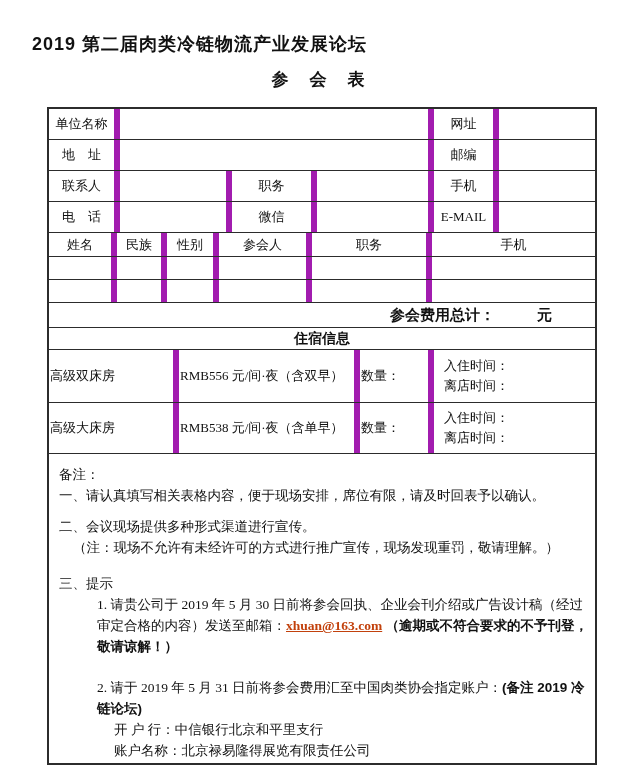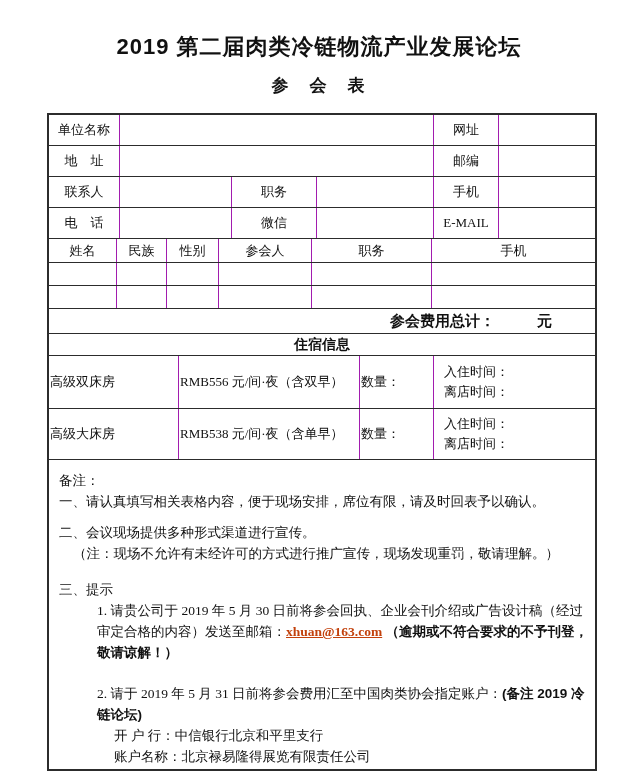--- a/index.html
+++ b/index.html
@@ -3,32 +3,32 @@
 <meta charset="utf-8">
 <style>
   html,body { margin:0; padding:0; }
   body {
     width:638px; height:783px; background:#ffffff; color:#111;
     font-family:"Liberation Serif","DejaVu Serif",serif;
     -webkit-font-smoothing:antialiased;
   }
   .hei { font-family:"Liberation Sans","DejaVu Sans",sans-serif; font-weight:bold; }
   .title {
-    text-align:center; padding-top:32px; font-size:22px; letter-spacing:1px;
+    padding-top:32px; font-size:18px; letter-spacing:1px;padding-left:32px;
   }
   .subtitle {
     text-align:center; margin-top:12px; font-size:17px; letter-spacing:2px;
   }
   .tbl {
     margin:16px 0 0 47px; width:546px; border:2px solid #2c2c2c;
   }
   .row { display:flex; box-sizing:border-box; border-bottom:1px solid #2c2c2c; }
   .row:last-child { border-bottom:none; }
   .cell {
-    box-sizing:border-box; border-right:1px solid #a21caf; flex:0 0 auto;
+    box-sizing:border-box; border-right:6px solid #a21caf; flex:0 0 auto;
     display:flex; align-items:center; justify-content:center;
     font-size:13px; overflow:hidden; white-space:nowrap;
   }
   .cell:last-child { border-right:none; }
   .left { justify-content:flex-start; padding-left:1px; }
   
   .h31{height:31px} .h24{height:24px} .h23{height:23px} .h25{height:25px}
   .h22{height:22px} .h53{height:53px} .h51{height:51px}
   
   .w71{width:71px} .w314{width:314px} .w65{width:65px} .w96{width:96px}

